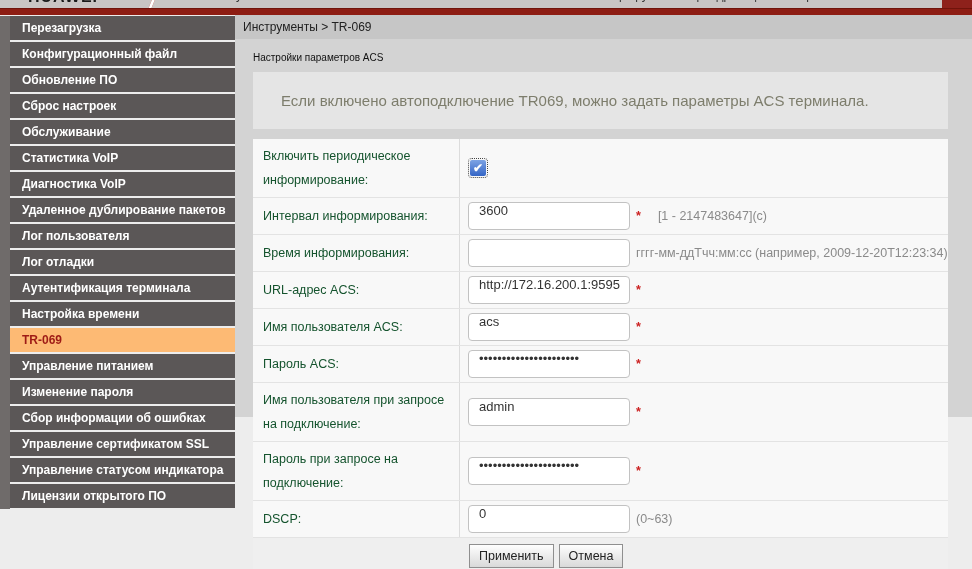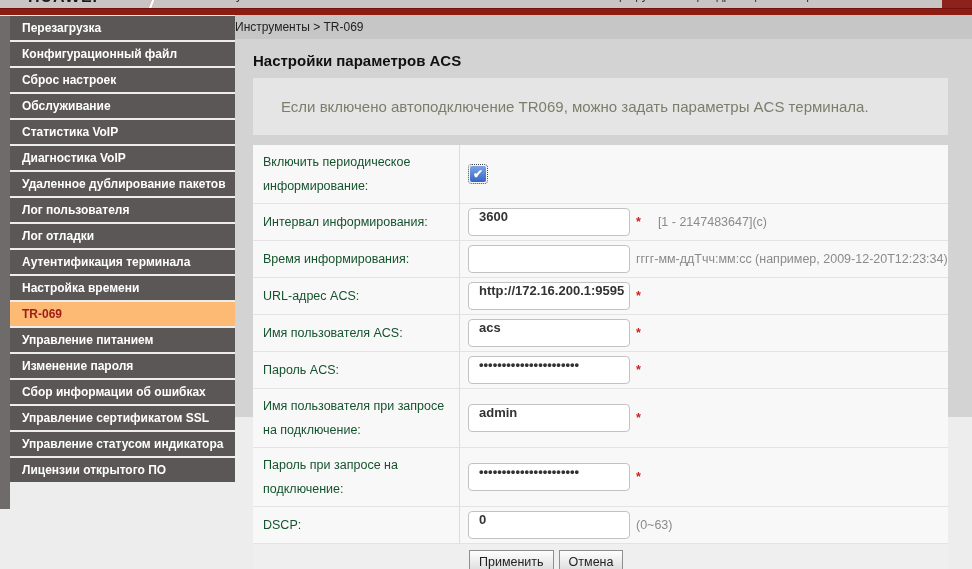--- a/index.html
+++ b/index.html
@@ -30,36 +30,36 @@
   .side-rail { position: absolute; left: 0; top: 1px; width: 10px; height: 493px; background: #6f6b6a; }
   .side-items { margin-left: 10px; }
   .side-item { height: 24px; margin-bottom: 2px; background: #5b5757; color: #ffffff;
     font-size: 12px; font-weight: bold; line-height: 24px; padding-left: 12px;
     white-space: nowrap; overflow: hidden; cursor: pointer; }
   .side-item.active { background: #fdba74; color: #9e1b16; }
 
   
   .content { flex: 1; display: flex; flex-direction: column; background: #d3d3d3; }
   .breadcrumb { height: 24px; background: #c6c6c6; font-size: 12px; color: #222;
-    line-height: 24px; padding-left: 0; }
+    line-height: 24px; padding-left: 8px; }
   .panel { flex: 1; padding: 13px 25px 0 18px; }
-  .section-title { font-size: 15px; font-weight: bold; color: #111; margin-bottom: 9px; }
+  .section-title { font-size: 10px; font-weight: normal; color: #111; margin-bottom: 9px; }
   .notice { background: #e5e5e5; min-height: 57px; display: flex; align-items: center;
     padding-left: 28px; font-size: 15px; color: #7d7d6c; margin-bottom: 10px; }
 
   
   .formtable { background: #f8f8f8; }
   .frow { display: flex; border-bottom: 1px solid #e3e3e3; min-height: 35px; align-items: stretch; }
   .fcell-label { width: 207px; flex: 0 0 207px; border-right: 1px solid #dcdcdc;
     font-size: 12.5px; color: #14532d; padding: 5px 6px 5px 10px; line-height: 24px;
     display: flex; align-items: center; }
   .fcell-value { flex: 1; display: flex; align-items: center; padding: 4px 0 4px 8px; }
   .tinput { width: 162px; height: 28px; border: 1px solid #c2c2c2; border-radius: 4px;
     background: #fff; font-family: "Liberation Sans", sans-serif; font-size: 13px;
-    color: #333; padding: 0 4px 12px 10px; outline: none; font-weight: bold; }
+    color: #333; padding: 0 4px 12px 10px; outline: none; }
   .hint { font-size: 12.5px; color: #8a8a8a; margin-left: 6px; white-space: nowrap; }
   .req { color: #c22; font-weight: bold; margin-left: 6px; font-size: 12.5px; }
   .hint.tight { margin-left: 17px; }
   .cbx { width: 16px; height: 16px; border-radius: 2px; margin-left: 2px;
     background: linear-gradient(#7da3e4, #3465c6); outline: 1px dotted #444; outline-offset: 1px;
     display: flex; align-items: center; justify-content: center; cursor: pointer; }
   .cbx .mark { color: #fff; font-size: 12px; line-height: 1; font-weight: bold; }
 
   
   .btnrow { background: #efefef; padding: 6px 0 7px 216px; display: flex; gap: 5px; }
@@ -91,20 +91,21 @@
 </div>
 <div class="redbar"></div>
 
 <div class="layout">
 
   <div class="sidebar">
     <div class="side-rail"></div>
     <div class="side-items" id="side-items">
         <div class="side-item">Перезагрузка</div>
         <div class="side-item">Конфигурационный файл</div>
+        <div class="side-item">Обновление ПО</div>
         <div class="side-item">Сброс настроек</div>
         <div class="side-item">Обслуживание</div>
         <div class="side-item">Статистика VoIP</div>
         <div class="side-item">Диагностика VoIP</div>
         <div class="side-item">Удаленное дублирование пакетов</div>
         <div class="side-item">Лог пользователя</div>
         <div class="side-item">Лог отладки</div>
         <div class="side-item">Аутентификация терминала</div>
         <div class="side-item">Настройка времени</div>
         <div class="side-item active">TR-069</div>

